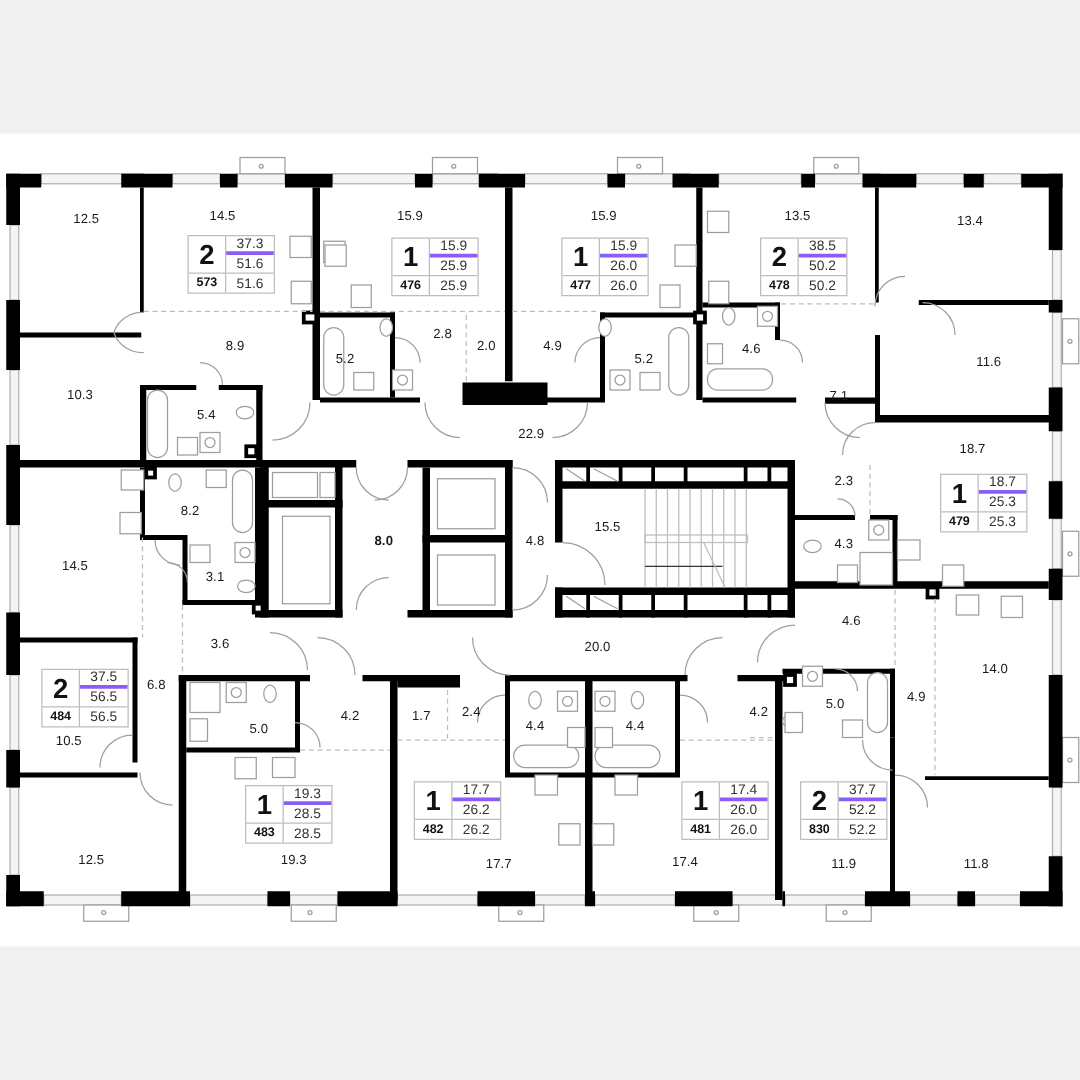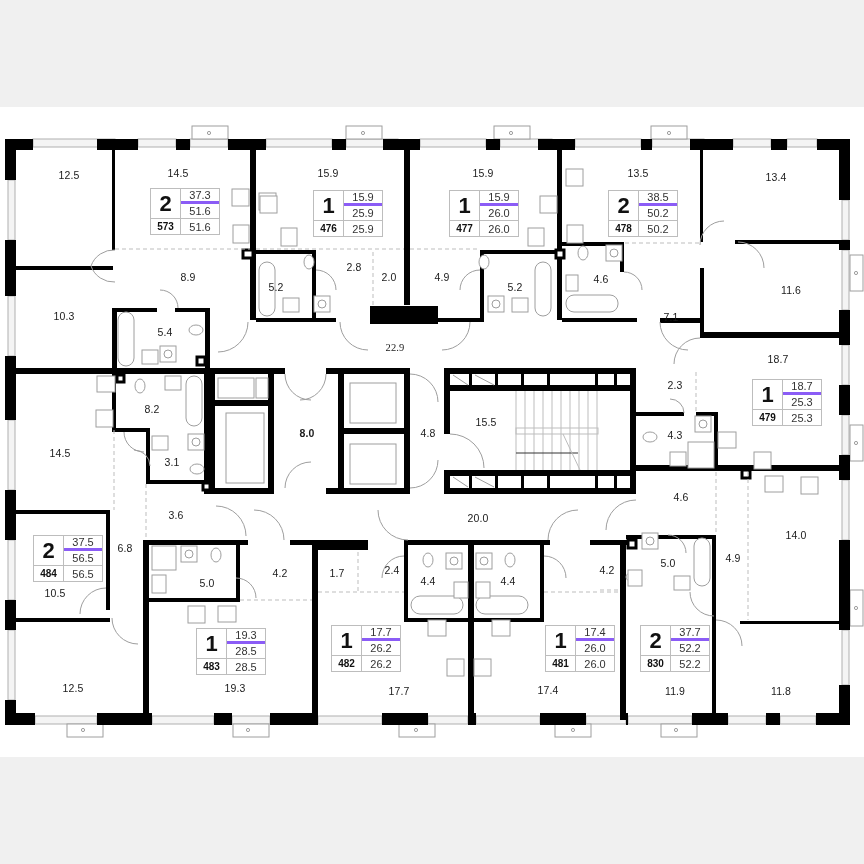--- a/index.html
+++ b/index.html
@@ -423,39 +423,39 @@
     <div class="lbl" style="left: 354px; top: 267px;">2.8</div>
     <div class="lbl" style="left: 389px; top: 277px;">2.0</div>
     <div class="lbl" style="left: 483px; top: 173px;">15.9</div>
     <div class="lbl" style="left: 442px; top: 277px;">4.9</div>
     <div class="lbl" style="left: 515px; top: 287px;">5.2</div>
     <div class="lbl" style="left: 638px; top: 173px;">13.5</div>
     <div class="lbl" style="left: 776px; top: 177px;">13.4</div>
     <div class="lbl" style="left: 601px; top: 279px;">4.6</div>
     <div class="lbl" style="left: 671px; top: 277px; margin-top: 40px;">7.1</div>
     <div class="lbl" style="left: 791px; top: 290px;">11.6</div>
-    <div class="lbl" style="left: 395px; top: 347px; font-family: Liberation Serif, serif;">22.9</div>
+    <div class="lbl" style="left: 425px; top: 347px;">22.9</div>
     <div class="lbl" style="left: 778px; top: 359px;">18.7</div>
     <div class="lbl" style="left: 675px; top: 385px;">2.3</div>
     <div class="lbl" style="left: 675px; top: 435px;">4.3</div>
     <div class="lbl" style="left: 60px; top: 453px;">14.5</div>
     <div class="lbl" style="left: 152px; top: 409px;">8.2</div>
     <div class="lbl" style="left: 172px; top: 462px;">3.1</div>
     <div class="lbl" style="left: 307px; top: 433px; font-weight: bold;">8.0</div>
     <div class="lbl" style="left: 428px; top: 433px;">4.8</div>
     <div class="lbl" style="left: 486px; top: 422px;">15.5</div>
     <div class="lbl" style="left: 176px; top: 515px;">3.6</div>
     <div class="lbl" style="left: 478px; top: 518px;">20.0</div>
     <div class="lbl" style="left: 681px; top: 497px;">4.6</div>
     <div class="lbl" style="left: 125px; top: 548px;">6.8</div>
     <div class="lbl" style="left: 55px; top: 593px;">10.5</div>
     <div class="lbl" style="left: 207px; top: 583px;">5.0</div>
     <div class="lbl" style="left: 280px; top: 573px;">4.2</div>
     <div class="lbl" style="left: 337px; top: 573px;">1.7</div>
-    <div class="lbl" style="left: 392px; top: 570px;">2.4</div>
+    <div class="lbl" style="left: 377px; top: 570px;">2.4</div>
     <div class="lbl" style="left: 428px; top: 581px;">4.4</div>
     <div class="lbl" style="left: 508px; top: 581px;">4.4</div>
     <div class="lbl" style="left: 607px; top: 570px;">4.2</div>
     <div class="lbl" style="left: 668px; top: 563px;">5.0</div>
     <div class="lbl" style="left: 733px; top: 558px;">4.9</div>
     <div class="lbl" style="left: 796px; top: 535px;">14.0</div>
     <div class="lbl" style="left: 73px; top: 688px;">12.5</div>
     <div class="lbl" style="left: 235px; top: 688px;">19.3</div>
     <div class="lbl" style="left: 399px; top: 691px;">17.7</div>
     <div class="lbl" style="left: 548px; top: 690px;">17.4</div>

